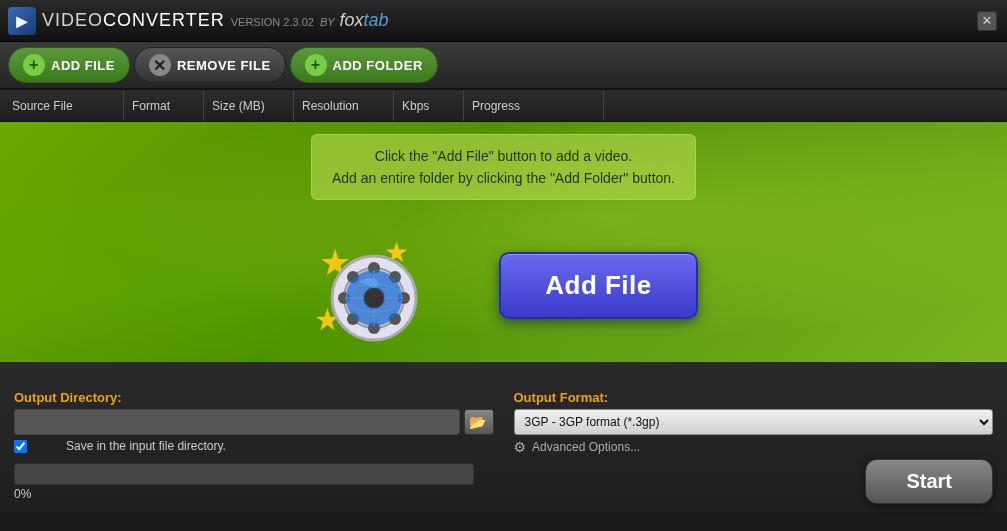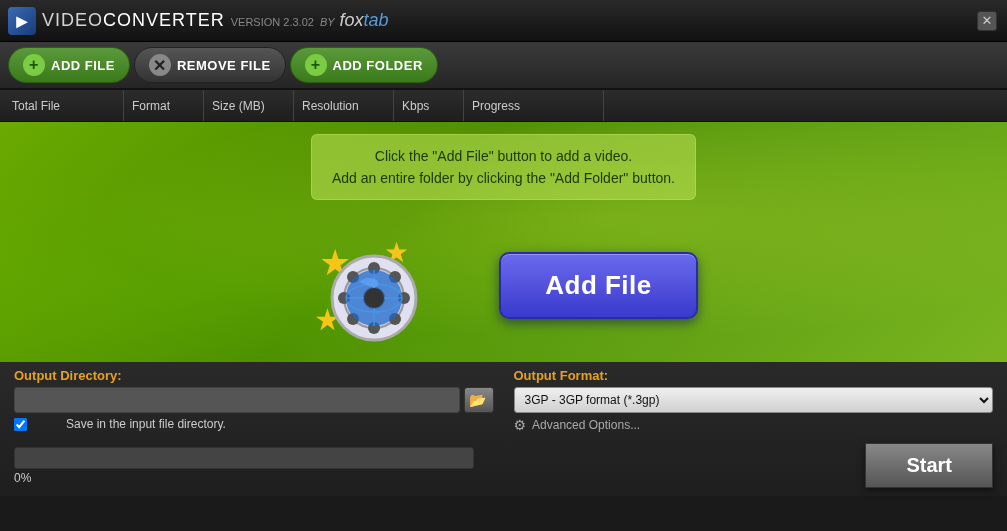--- a/index.html
+++ b/index.html
@@ -221,24 +221,24 @@
       color: #fff;
       cursor: pointer;
       box-shadow: 0 4px 12px rgba(0,0,100,0.5), inset 0 1px 0 rgba(255,255,255,0.3);
       letter-spacing: 0.5px;
     }
 
     
     .bottom-section {
       background: linear-gradient(to bottom, #2a2a2a, #1e1e1e);
       flex: 1;
-      padding: 6px 14px 8px 14px;
+      padding: 28px 14px 8px 14px;
       display: flex;
       flex-direction: column;
-      gap: 6px;
+      gap: 0;
     }
     .bottom-row1 {
       display: flex;
       gap: 20px;
       align-items: flex-start;
     }
     .output-dir-section {
       flex: 1;
     }
     .output-format-section {
@@ -346,21 +346,21 @@
       width: 0%;
     }
     .progress-text {
       font-size: 12px;
       color: #ccc;
       margin-top: 2px;
     }
     .start-btn {
       background: linear-gradient(to bottom, #888, #555);
       border: 1px solid #333;
-      border-radius: 0;
+      border-radius: 12px;
       padding: 10px 40px;
       font-size: 20px;
       font-weight: bold;
       color: #fff;
       cursor: pointer;
       box-shadow: 0 2px 6px rgba(0,0,0,0.5);
       margin-left: 4px;
     }
   </style>
 </head>
@@ -394,21 +394,21 @@
     <span class="btn-icon gray">✕</span>
     <span>REMOVE FILE</span>
   </button>
   <button class="toolbar-btn btn-folder">
     <span class="btn-icon green2">+</span>
     <span>ADD FOLDER</span>
   </button>
 </div>
 
 <div class="col-headers">
-  <div class="col-header col-source">Total File</div>
+  <div class="col-header col-source">Source File</div>
   <div class="col-header col-format">Format</div>
   <div class="col-header col-size">Size (MB)</div>
   <div class="col-header col-resolution">Resolution</div>
   <div class="col-header col-kbps">Kbps</div>
   <div class="col-header col-progress">Progress</div>
 </div>
 
 <div class="main-content">
   <div class="hint-box">
     <div>Click the "Add File" button to add a video.</div>

